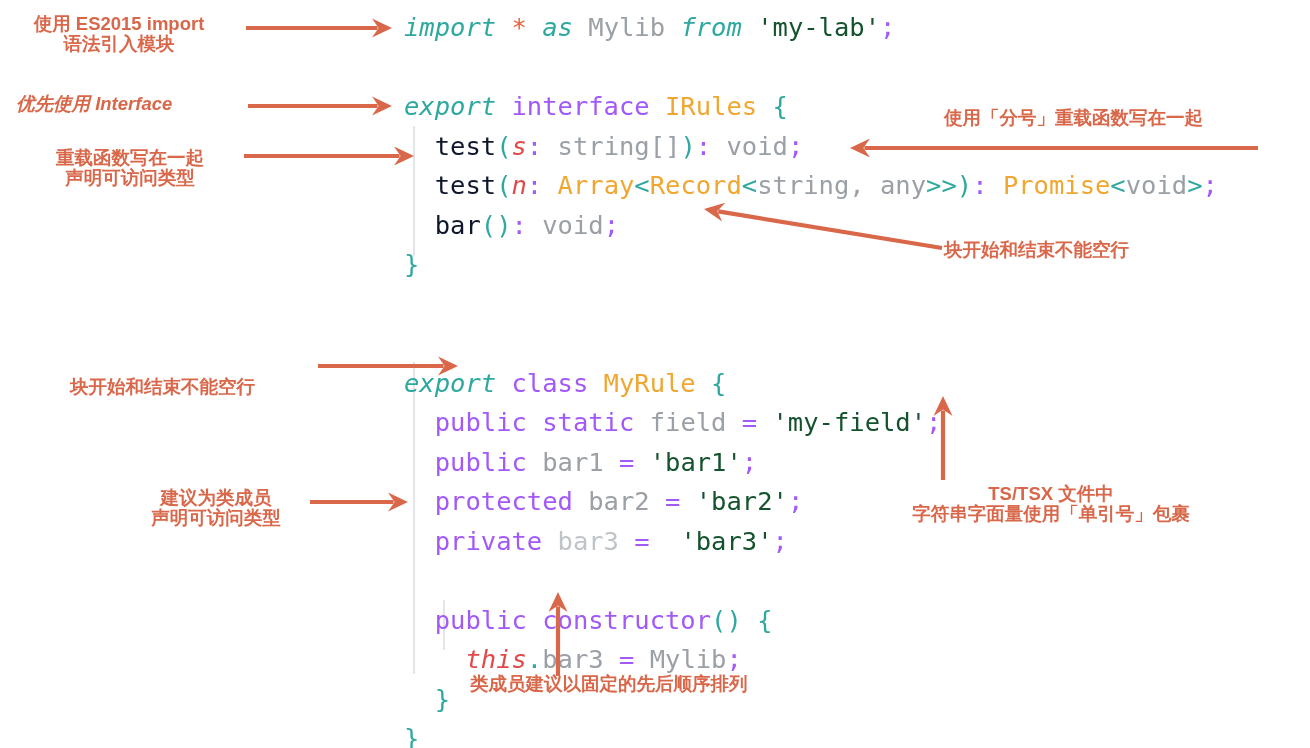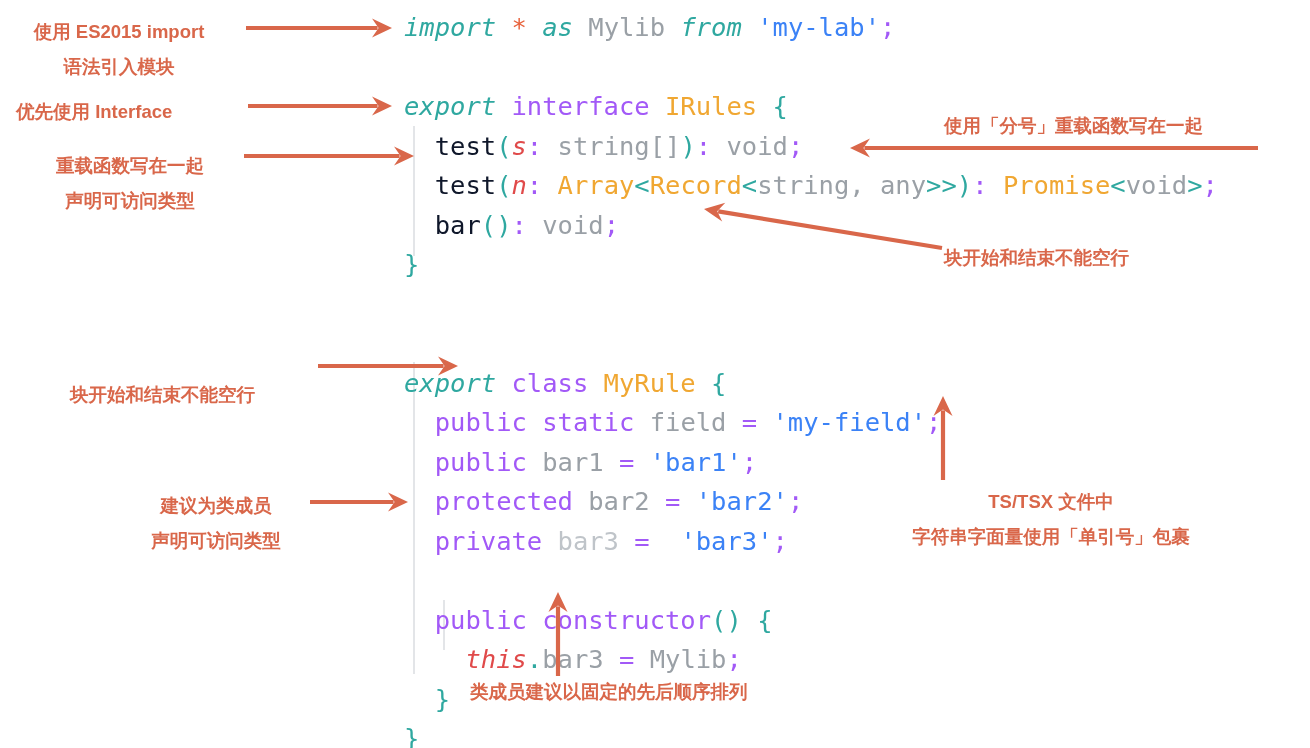--- a/index.html
+++ b/index.html
@@ -31,40 +31,40 @@
   .line { height: 39.5px; white-space: pre; }
   .line.blank { color: transparent; }
 
   
   .kw      { color: #a259f7; }            
   .kwi     { color: #2fa8a0; font-style: italic; }  
   .typ     { color: #f0a732; }            
   .fn      { color: #0f172a; }            
   .id      { color: #9aa0a6; }            
   .id2     { color: #bfc4c9; }            
-  .str     { color: #3b82f6; }            
+  .str     { color: #14532d; }            
   .punc    { color: #a259f7; }            
   .brc     { color: #2fa8a0; }            
   .star    { color: #e8623c; }            
   .this    { color: #e04a4a; font-style: italic; }
 
   
   .guide {
     position: absolute;
     width: 2px;
     background: #e3e5e8;
   }
 
   
   .label {
     position: absolute;
     color: #d9674a;
     font-weight: bold;
     font-size: 18.5px;
-    line-height: 35px;
+    line-height: 20px;
     white-space: pre-line;
     font-family: "Liberation Sans", "DejaVu Sans", sans-serif;
   }
   .label.center { text-align: center; }
 
   
   .arrow-svg {
     position: absolute;
     left: 0; top: 0;
     width: 1310px; height: 748px;
@@ -81,21 +81,21 @@
       <div class="guide" style="left: 413px; top: 126px; height: 130px;"></div>
       <div class="guide" style="left: 413px; top: 362px; height: 312px;"></div>
       <div class="guide" style="left: 443px; top: 600px; height: 50px;"></div>
     </div>
 
   <div class="code" id="code-block"><div class="line"><span class="kwi">import</span><span class="id"> </span><span class="star">*</span><span class="id"> </span><span class="kwi">as</span><span class="id"> </span><span class="id">Mylib</span><span class="id"> </span><span class="kwi">from</span><span class="id"> </span><span class="str">'my-lab'</span><span class="punc">;</span></div><div class="line blank">&nbsp;</div><div class="line"><span class="kwi">export</span><span class="id"> </span><span class="kw">interface</span><span class="id"> </span><span class="typ">IRules</span><span class="id"> </span><span class="brc">{</span></div><div class="line"><span class="id">  </span><span class="fn">test</span><span class="brc">(</span><span class="this">s</span><span class="punc">:</span><span class="id"> string</span><span class="id">[]</span><span class="brc">)</span><span class="punc">:</span><span class="id"> void</span><span class="punc">;</span></div><div class="line"><span class="id">  </span><span class="fn">test</span><span class="brc">(</span><span class="this">n</span><span class="punc">:</span><span class="id"> </span><span class="typ">Array</span><span class="brc">&lt;</span><span class="typ">Record</span><span class="brc">&lt;</span><span class="id">string, any</span><span class="brc">&gt;&gt;</span><span class="brc">)</span><span class="punc">:</span><span class="id"> </span><span class="typ">Promise</span><span class="brc">&lt;</span><span class="id">void</span><span class="brc">&gt;</span><span class="punc">;</span></div><div class="line"><span class="id">  </span><span class="fn">bar</span><span class="brc">()</span><span class="punc">:</span><span class="id"> void</span><span class="punc">;</span></div><div class="line"><span class="brc">}</span></div><div class="line blank">&nbsp;</div><div class="line blank">&nbsp;</div><div class="line"><span class="kwi">export</span><span class="id"> </span><span class="kw">class</span><span class="id"> </span><span class="typ">MyRule</span><span class="id"> </span><span class="brc">{</span></div><div class="line"><span class="id">  </span><span class="kw">public static</span><span class="id"> </span><span class="id">field</span><span class="id"> </span><span class="punc">=</span><span class="id"> </span><span class="str">'my-field'</span><span class="punc">;</span></div><div class="line"><span class="id">  </span><span class="kw">public</span><span class="id"> </span><span class="id">bar1</span><span class="id"> </span><span class="punc">=</span><span class="id"> </span><span class="str">'bar1'</span><span class="punc">;</span></div><div class="line"><span class="id">  </span><span class="kw">protected</span><span class="id"> </span><span class="id">bar2</span><span class="id"> </span><span class="punc">=</span><span class="id"> </span><span class="str">'bar2'</span><span class="punc">;</span></div><div class="line"><span class="id">  </span><span class="kw">private</span><span class="id"> </span><span class="id2">bar3</span><span class="id"> </span><span class="punc">=</span><span class="id">  </span><span class="str">'bar3'</span><span class="punc">;</span></div><div class="line blank">&nbsp;</div><div class="line"><span class="id">  </span><span class="kw">public constructor</span><span class="brc">()</span><span class="id"> </span><span class="brc">{</span></div><div class="line"><span class="id">    </span><span class="this">this</span><span class="brc">.</span><span class="id">bar3</span><span class="id"> </span><span class="punc">=</span><span class="id"> </span><span class="id">Mylib</span><span class="punc">;</span></div><div class="line"><span class="id">  </span><span class="brc">}</span></div><div class="line"><span class="brc">}</span></div></div>
 
   <div id="labels-layer">
       <div class="label center" style="left: 0px; top: 14px; width: 238px;">使用 ES2015 import
 语法引入模块</div>
-      <div class="label" style="left: 16px; top: 94px; width: 222px;">优先使用 Interface</div>
+      <div class="label" style="left: 16px; top: 94px; width: 222px; font-style: italic;">优先使用 Interface</div>
       <div class="label center" style="left: 30px; top: 148px; width: 200px;">重载函数写在一起
 声明可访问类型</div>
       <div class="label" style="left: 944px; top: 108px; width: 356px;">使用「分号」重载函数写在一起</div>
       <div class="label" style="left: 944px; top: 240px; width: 300px;">块开始和结束不能空行</div>
       <div class="label" style="left: 70px; top: 352px; width: 246px; margin-top: 25px;">块开始和结束不能空行</div>
       <div class="label center" style="left: 130px; top: 488px; width: 172px;">建议为类成员
 声明可访问类型</div>
       <div class="label center" style="left: 856px; top: 484px; width: 390px;">TS/TSX 文件中
 字符串字面量使用「单引号」包裹</div>
       <div class="label" style="left: 470px; top: 674px; width: 420px;">类成员建议以固定的先后顺序排列</div>

